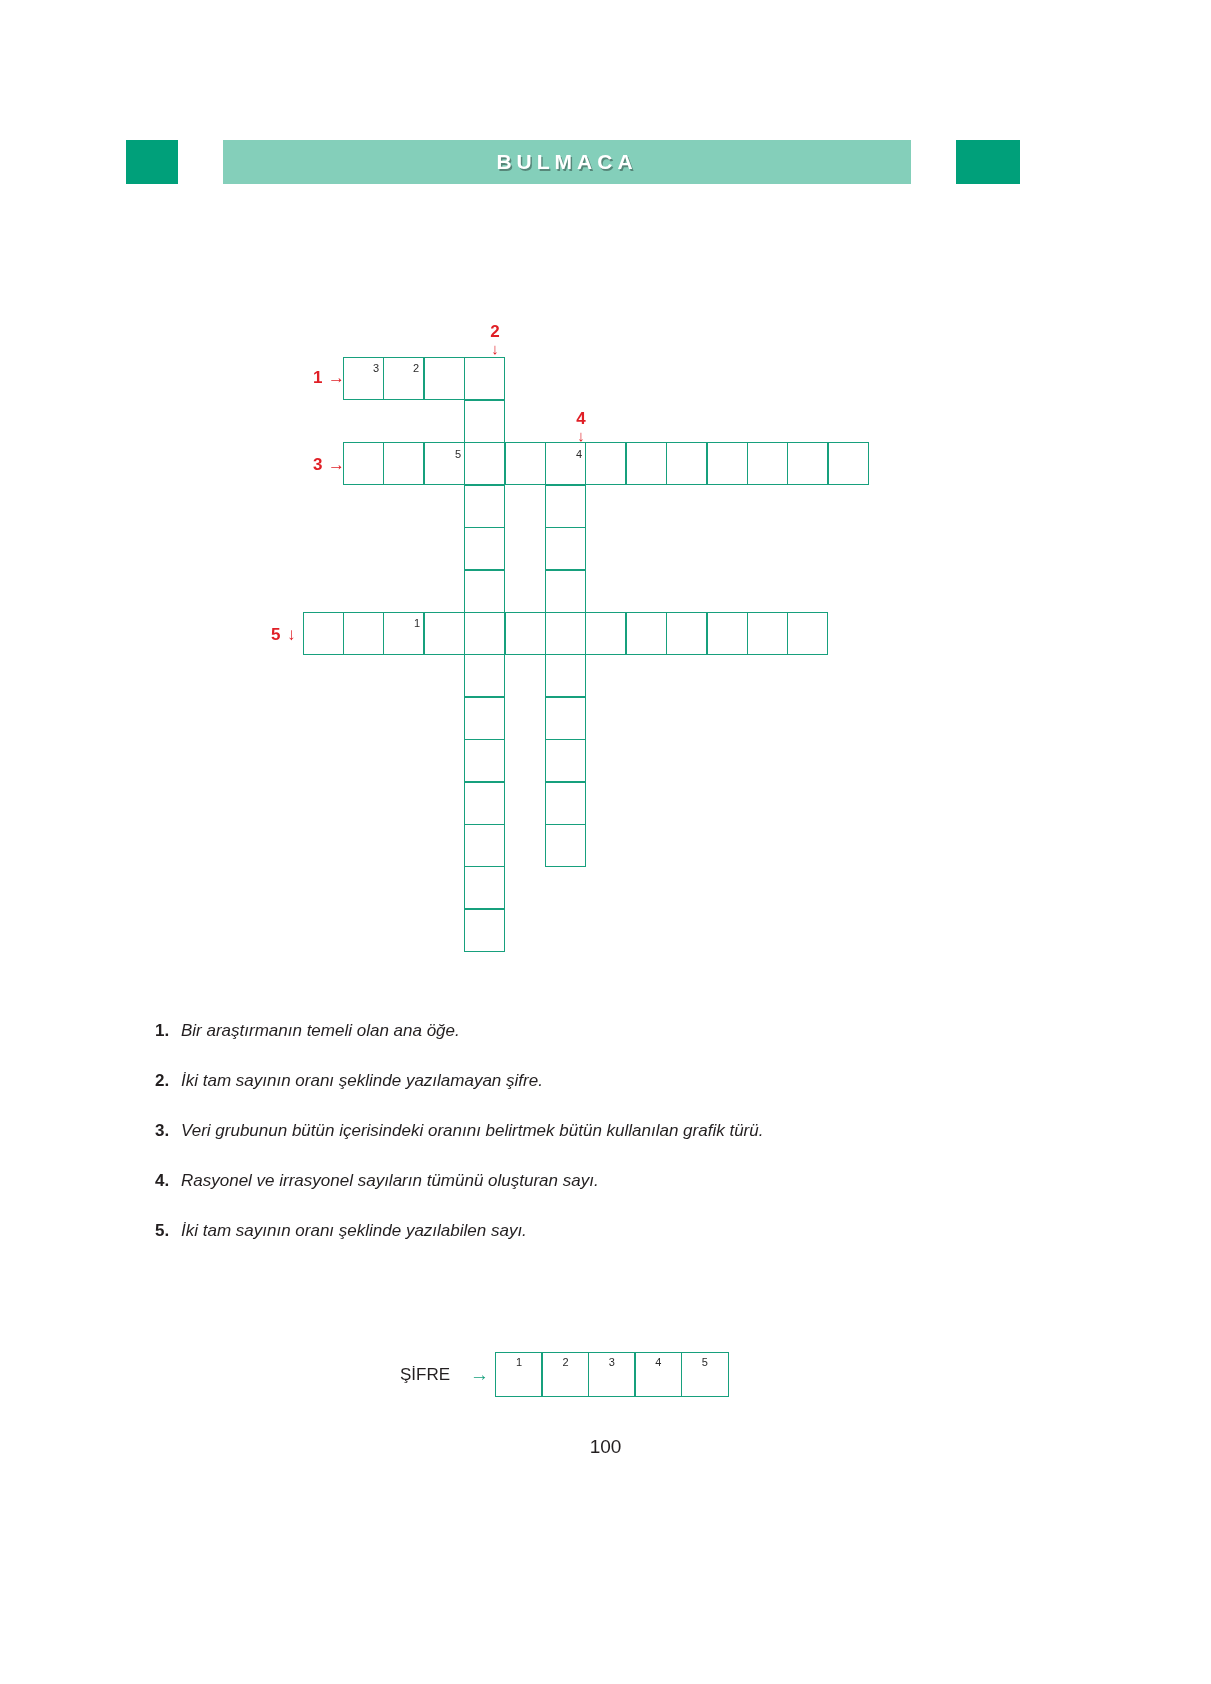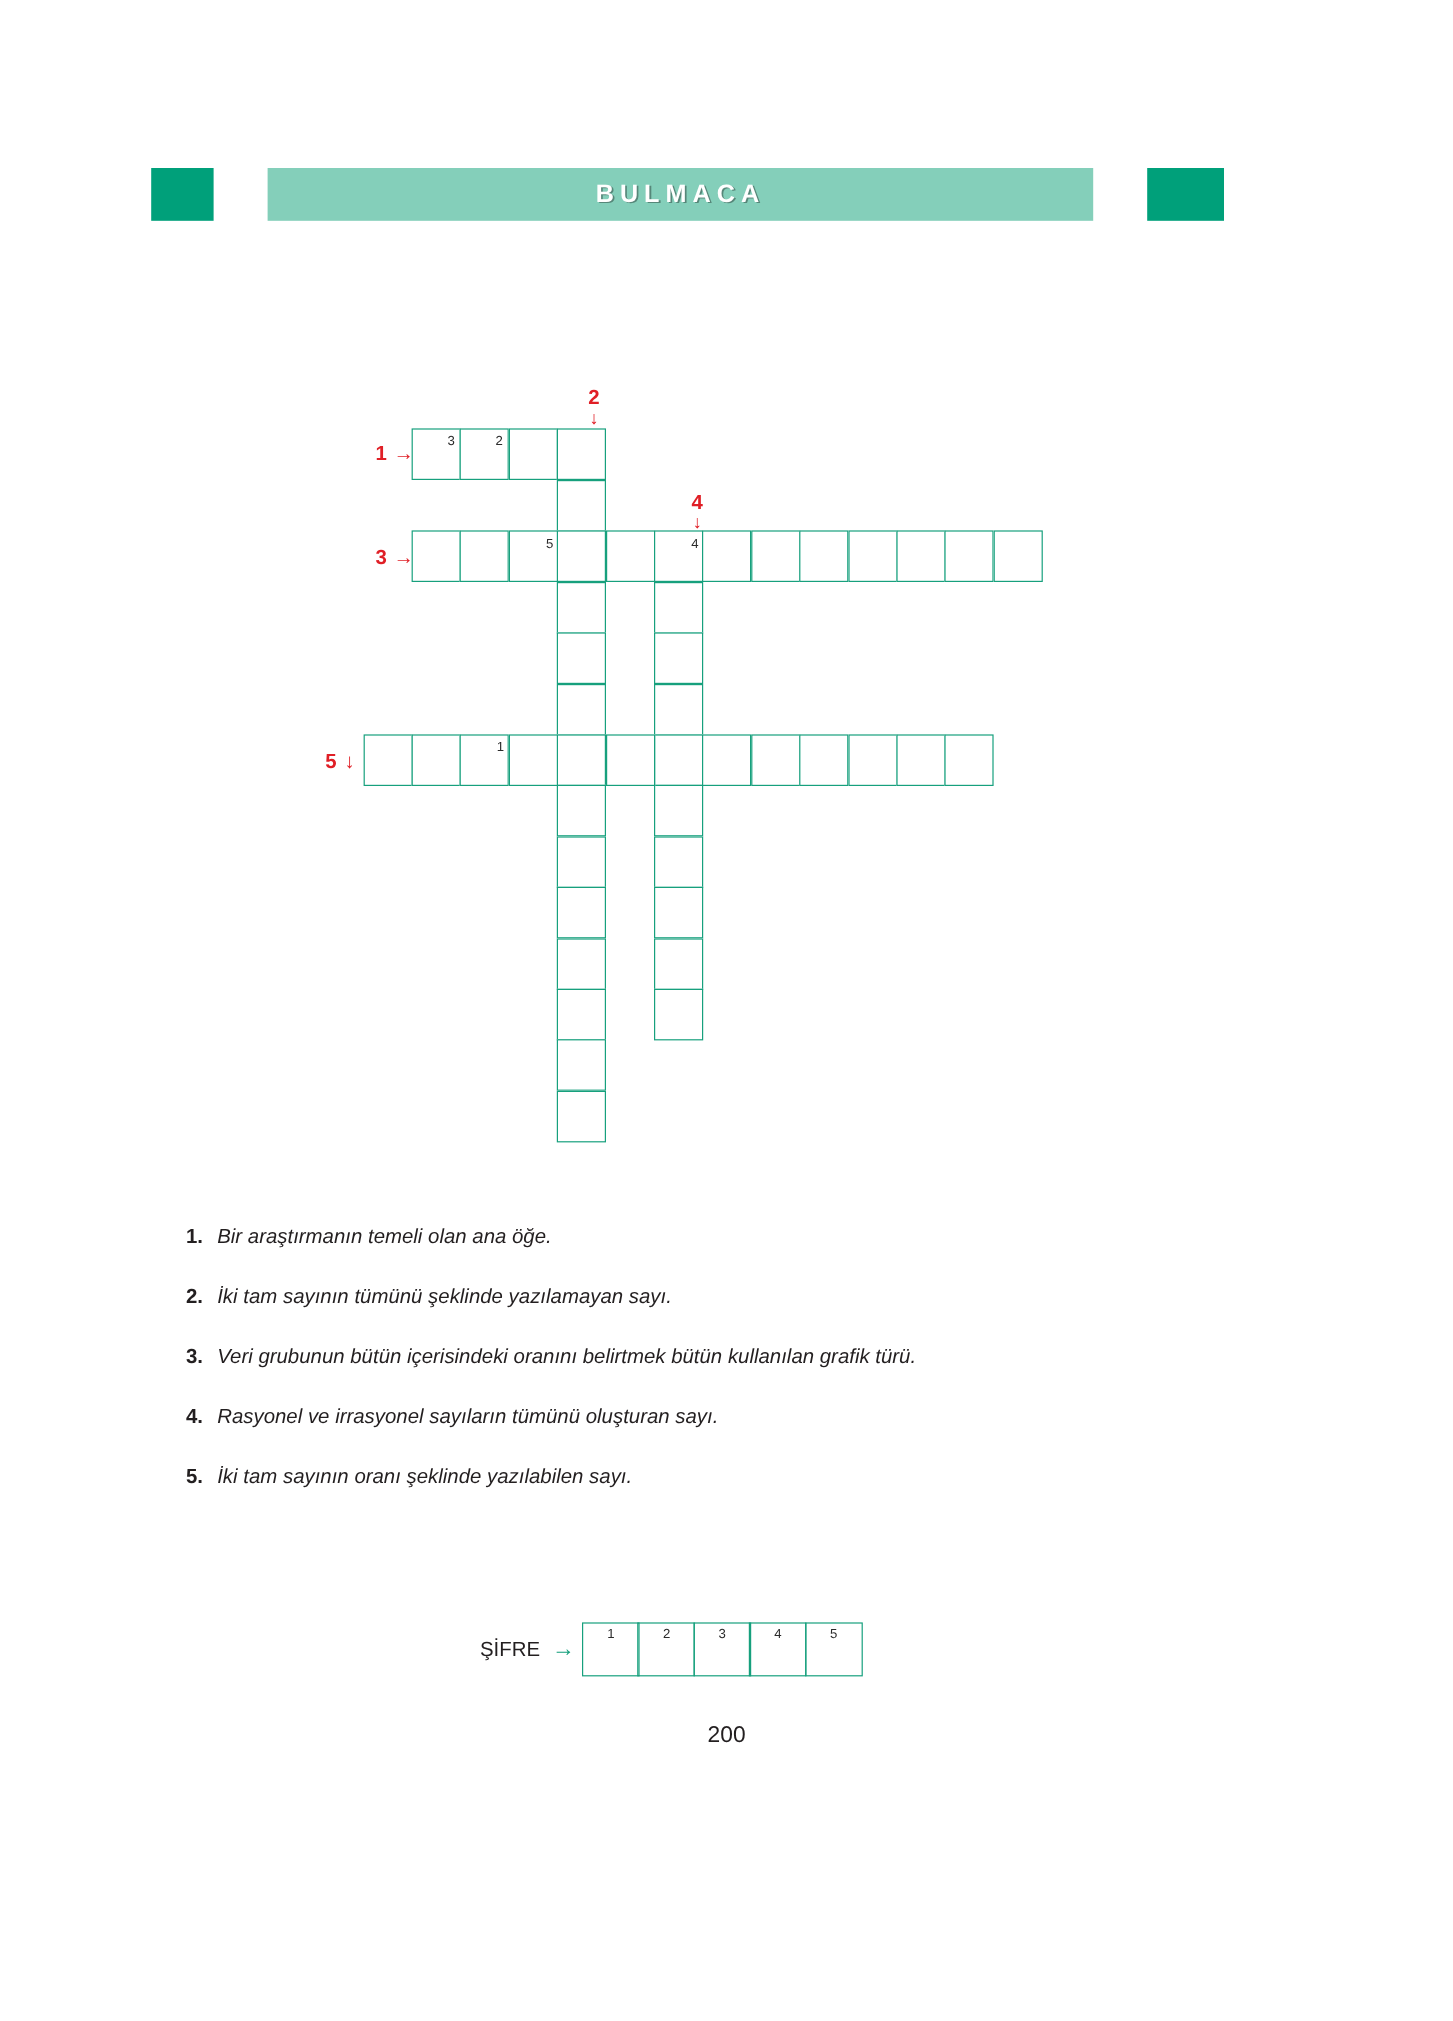--- a/index.html
+++ b/index.html
@@ -65,21 +65,21 @@
   }
 
   
   .questions{position:absolute;left:155px;top:1020px;width:880px;}
   .q{display:flex;margin-bottom:28px;font-size:17px;line-height:1.3;}
   .q-num{font-weight:bold;width:26px;flex:none;}
   .q-txt{flex:1;font-style:italic;}
 
   
   .sifre-wrap{position:absolute;left:400px;top:1352px;display:flex;align-items:center;}
-  .sifre-label{font-size:17px;margin-right:10px;}
+  .sifre-label{font-size:17px;margin-right:20px;}
   .sifre-arrow{color:#17a07d;font-size:19px;margin-right:6px;line-height:1;}
   .sifre-grid{position:relative;display:flex;}
   .sifre-cell{
     width:48px;height:45px;box-sizing:border-box;
     border:1.6px solid #17a07d;margin-left:-1.6px;position:relative;
   }
   .sifre-cell:first-child{margin-left:0;}
   .sifre-cell span{
     position:absolute;top:3px;left:50%;transform:translateX(-50%);
     font-size:11px;color:#2b2b2b;
@@ -183,21 +183,21 @@
 
   </div>
 
   <div class="questions">
     <div class="q">
       <div class="q-num">1.</div>
       <div class="q-txt">Bir araştırmanın temeli olan ana öğe.</div>
     </div>
     <div class="q">
       <div class="q-num">2.</div>
-      <div class="q-txt">İki tam sayının tümünü şeklinde yazılamayan sayı.</div>
+      <div class="q-txt">İki tam sayının oranı şeklinde yazılamayan şifre.</div>
     </div>
     <div class="q">
       <div class="q-num">3.</div>
       <div class="q-txt">Veri grubunun bütün içerisindeki oranını belirtmek bütün kullanılan grafik türü.</div>
     </div>
     <div class="q">
       <div class="q-num">4.</div>
       <div class="q-txt">Rasyonel ve irrasyonel sayıların tümünü oluşturan sayı.</div>
     </div>
     <div class="q">
@@ -221,15 +221,15 @@
         </div>
       <div class="sifre-cell">
           <span>4</span>
         </div>
       <div class="sifre-cell">
           <span>5</span>
         </div>
     </div>
   </div>
 
-  <div class="pageno">200</div>
+  <div class="pageno">100</div>
 
 </div>
 
 </body></html>

